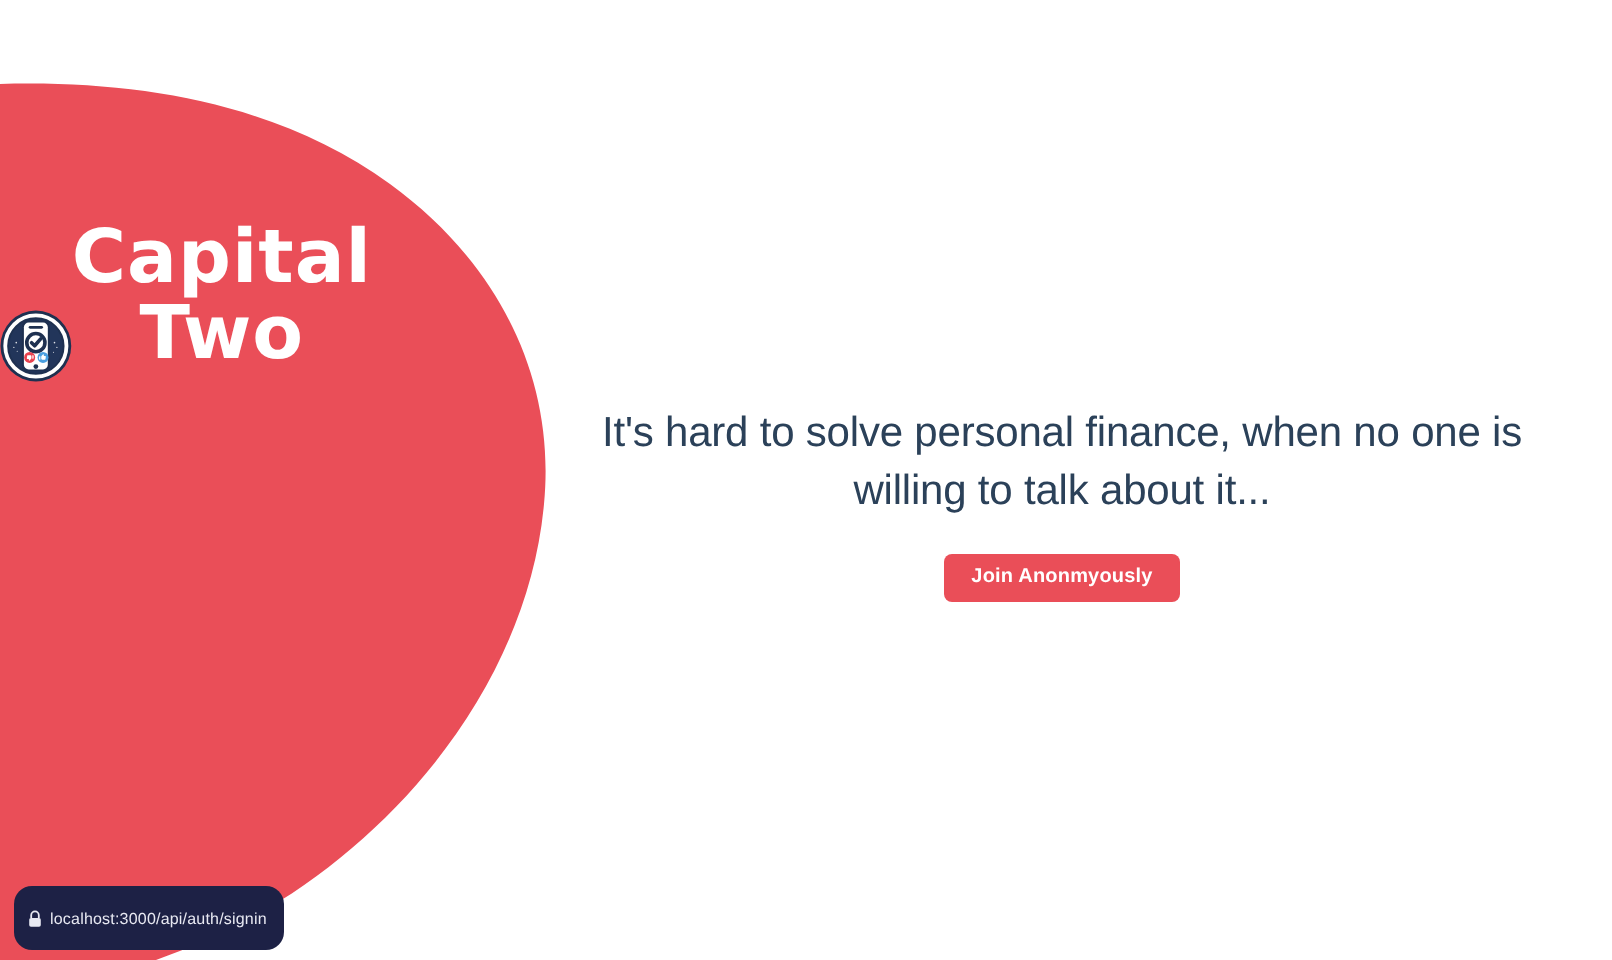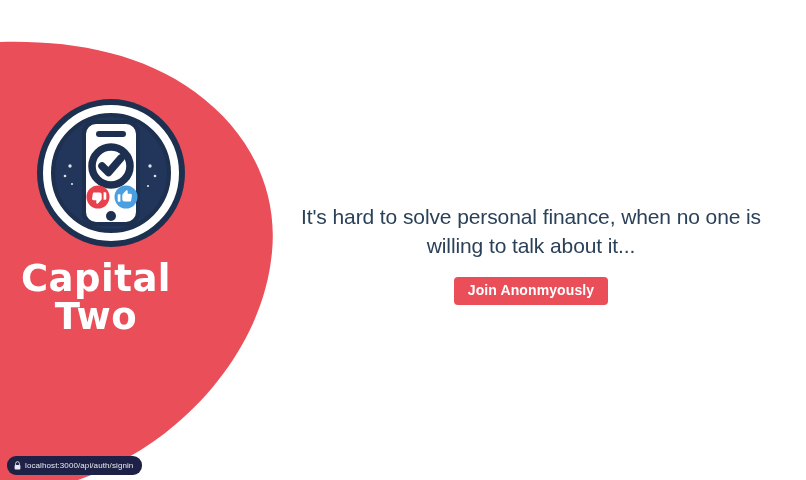--- a/index.html
+++ b/index.html
@@ -37,22 +37,22 @@
     height: 480px;
   }
 
   
   .brand {
     position: absolute;
     left: 0;
     top: 98px;
     width: 186px;
     display: flex;
-    flex-direction: column;
-    align-items: flex-end;
+    flex-direction: row;
+    align-items: flex-start;
   }
 
   .logo-mark {
     width: 150px;
     height: 150px;
     display: block;
   }
 
   .brand-name {
     margin-top: 12px;
@@ -91,33 +91,33 @@
     justify-content: center;
   }
   .cta-button {
     display: inline-block;
     background: #ea4e58;
     color: #ffffff;
     border: none;
     border-radius: 4px;
     padding: 6px 14px 7px 14px;
     font-family: "Liberation Sans", sans-serif;
-    font-size: 14px;
+    font-size: 10px;
     font-weight: bold;
     letter-spacing: 0.1px;
     cursor: pointer;
     line-height: 1.1;
   }
 
   
   .status-pill {
     position: absolute;
     left: 7px;
     bottom: 5px;
-    height: 19px;
+    height: 32px;
     display: flex;
     align-items: center;
     gap: 4px;
     background: #1d2145;
     border-radius: 9px;
     padding: 0 9px 0 7px;
     color: #e8e9f2;
     font-family: "Liberation Sans", sans-serif;
     font-size: 8px;
     letter-spacing: 0.1px;

